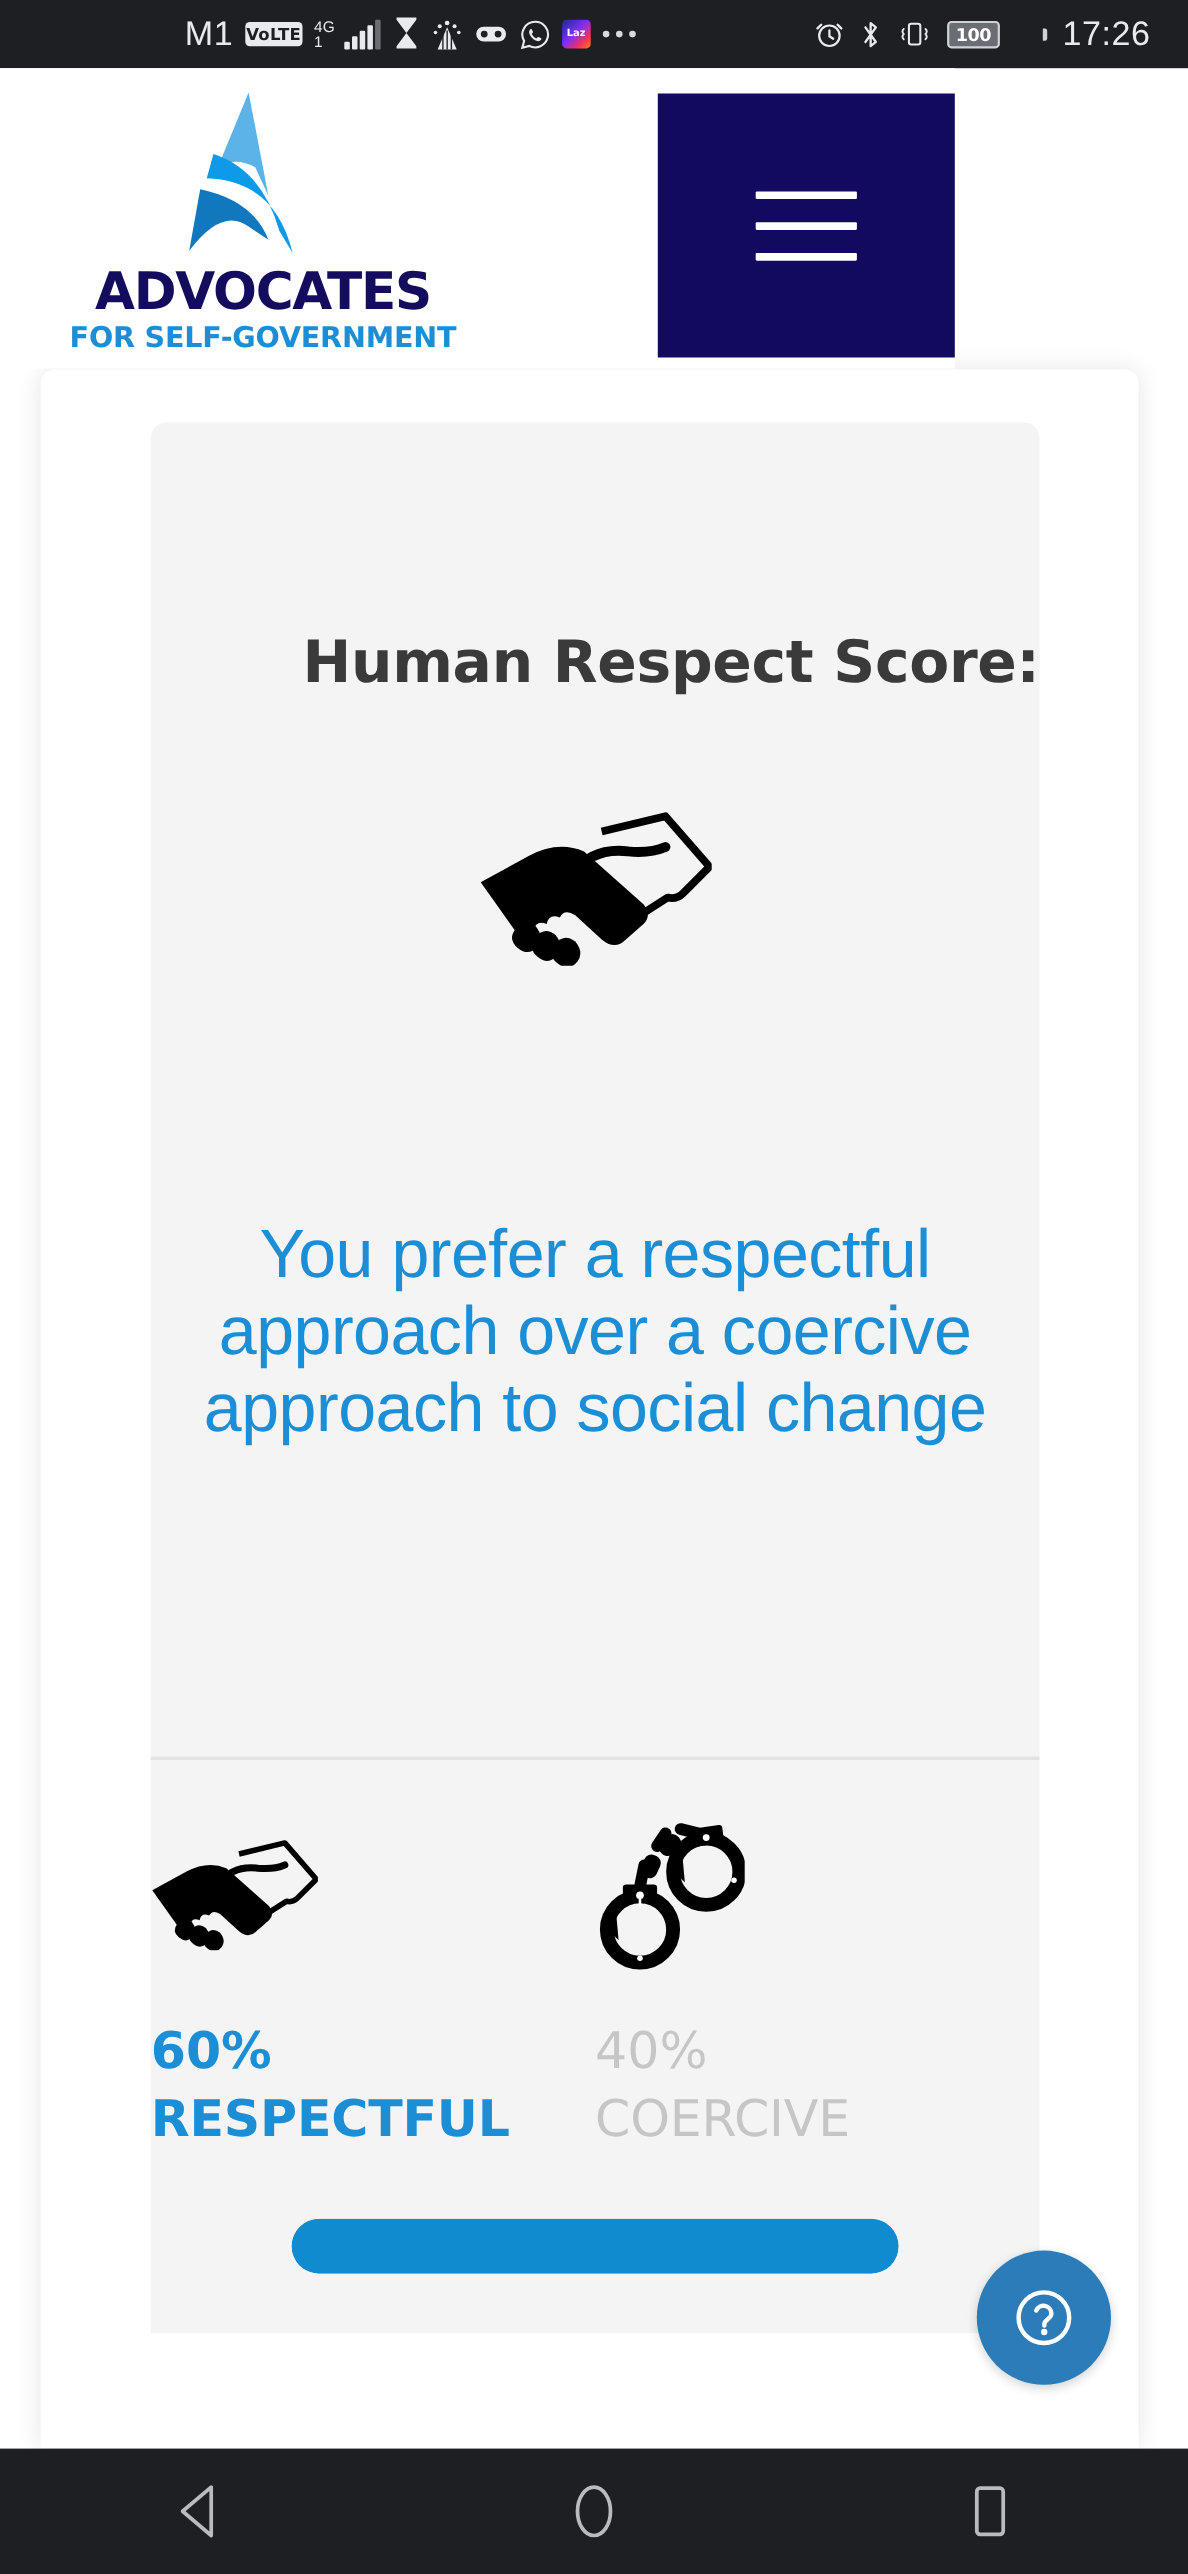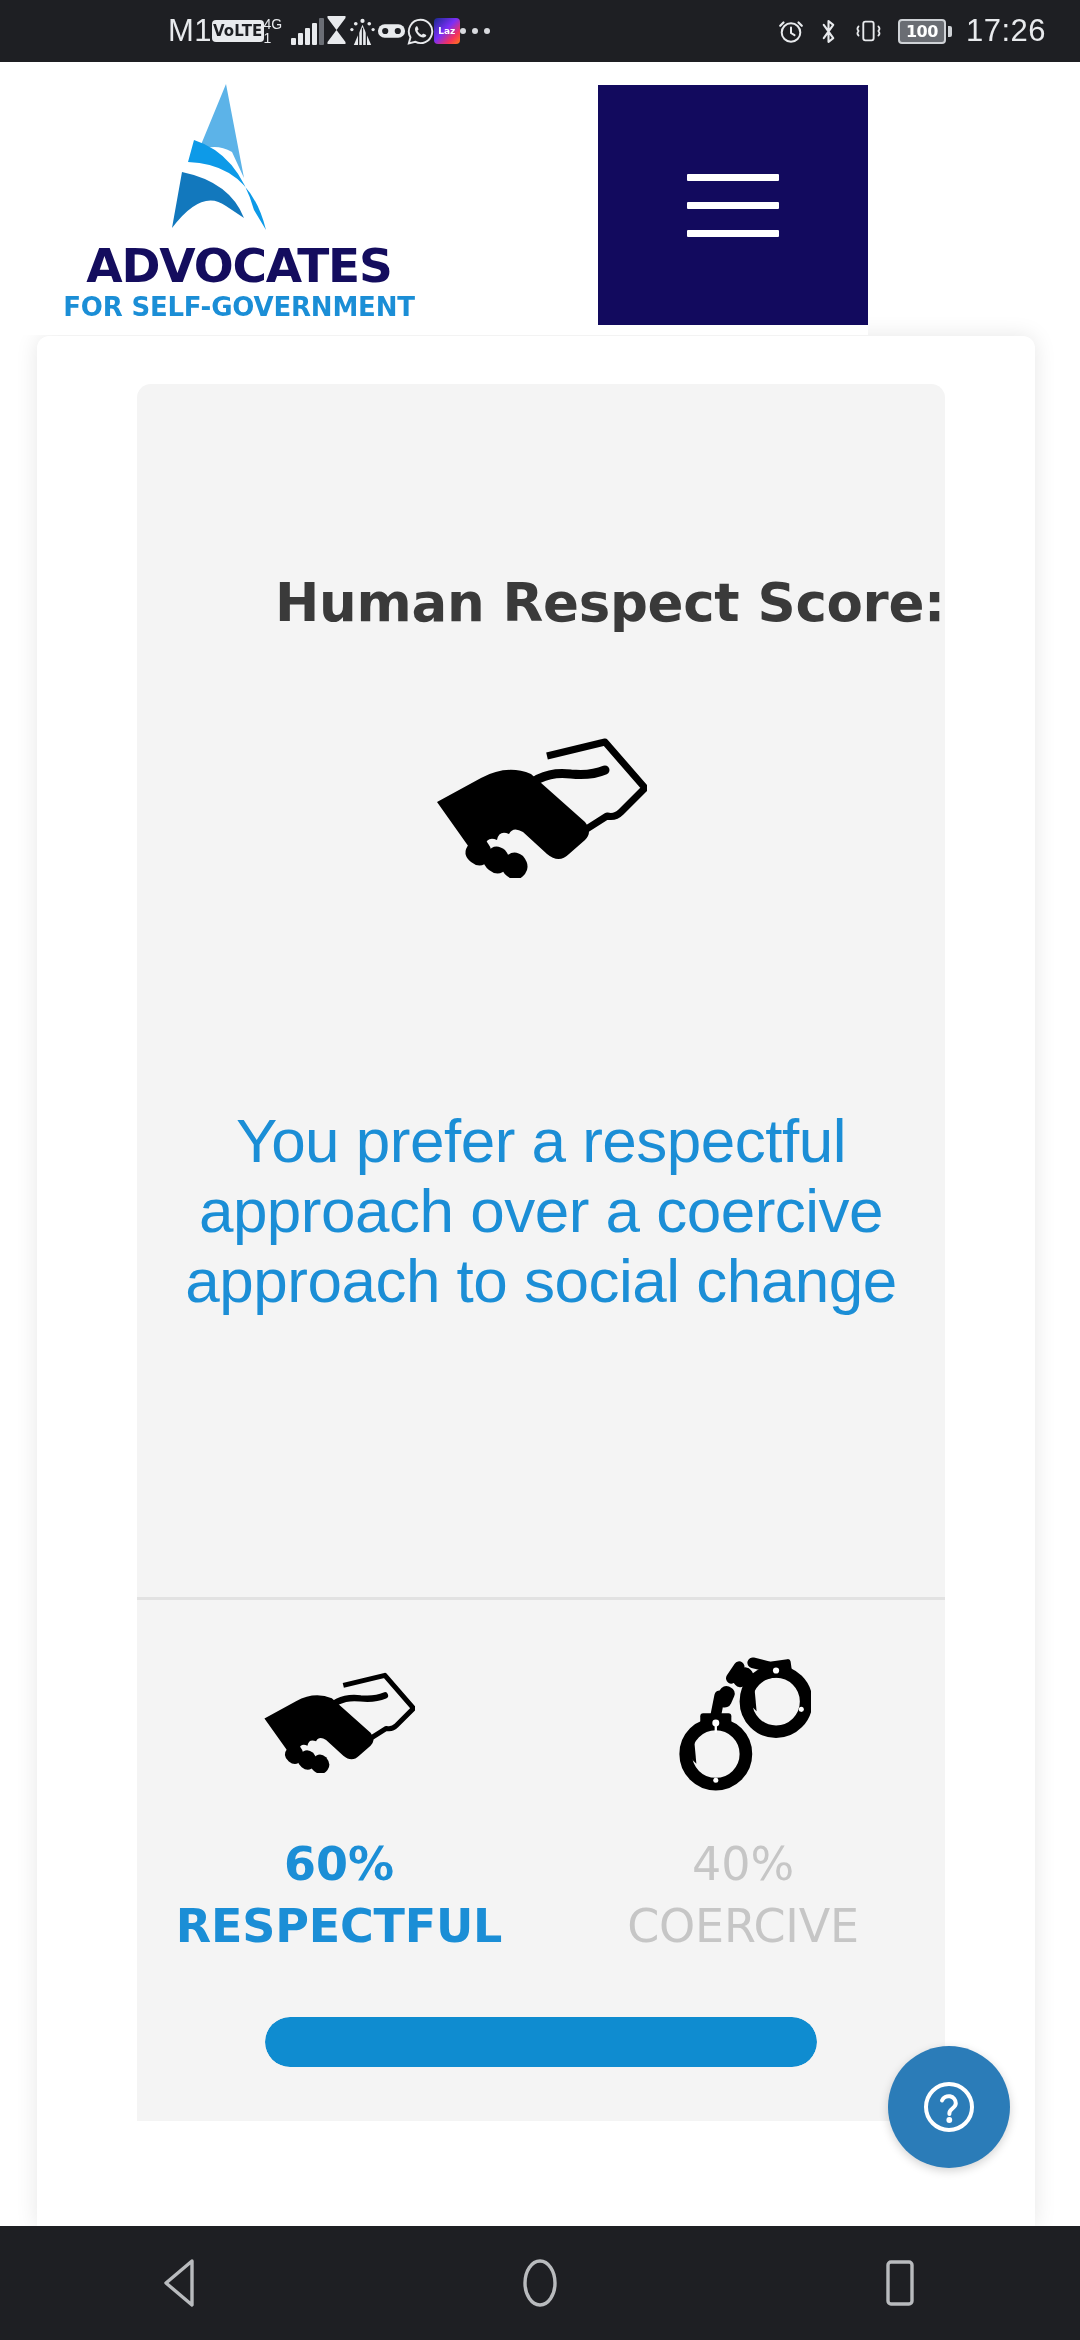--- a/index.html
+++ b/index.html
@@ -11,21 +11,21 @@
   }
   #screen { position:relative; width:1080px; height:2340px; background:#ffffff; }
 
   
   .statusbar {
     position:absolute; left:0; top:0; width:1080px; height:62px;
     background:#1e1f23; color:#eceff1;
     display:flex; align-items:center;
   }
   .sb-left {
-    display:flex; align-items:center; 
+    display:flex; align-items:center; gap:11px;
     margin-left:168px;
   }
   .sb-right {
     display:flex; align-items:center; gap:14px;
     margin-left:auto; margin-right:34px;
   }
   .carrier { font-size:31px; letter-spacing:.4px; color:#e8eaed; font-weight:400; }
   .volte {
     background:#e8eaed; color:#1e1f23; font-size:15px; font-weight:700;
     border-radius:4px; padding:2px 1px; letter-spacing:.2px;
@@ -48,21 +48,21 @@
   }
   .lazicon::after {
     content:"Laz"; position:absolute; left:50%; top:50%;
     transform:translate(-50%,-50%); font-size:9px; font-weight:700; color:#fff;
     font-family:"DejaVu Sans", sans-serif;
   }
   .dots3 { display:flex; gap:6px; align-items:center; }
   .dots3 span { width:6px; height:6px; border-radius:50%; background:#d8dade; display:block; }
   .clock { font-size:31px; color:#e8eaed; letter-spacing:.5px; }
   .batt {
-    display:flex; align-items:center;
+    display:flex; align-items:center;gap:37px;
   }
   .batt-body {
     width:48px; height:25px; border:2.5px solid #cfd2d6; border-radius:4px;
     display:flex; align-items:center; justify-content:center;
     background:#6a6d73;
   }
   .batt-body span { font-size:16px; font-weight:700; color:#fff; letter-spacing:-.5px;
     font-family:"DejaVu Sans", sans-serif; }
   .batt-cap { width:4px; height:11px; background:#cfd2d6; border-radius:0 2px 2px 0; margin-left:2px; }
 
@@ -121,21 +121,21 @@
     margin-top:44px;
   }
   .divider {
     position:absolute; left:0; top:1213px; width:808px; height:3px;
     background:#e2e2e2;
   }
   .breakdown {
     position:absolute; left:0; top:1250px; width:808px;
     display:flex;
   }
-  .bd-col { width:50%; display:flex; flex-direction:column; align-items:center; }
+  .bd-col { width:50%; display:flex; flex-direction:column; align-items:flex-start; }
   .bd-icon { height:175px; display:flex; align-items:center; justify-content:center; }
   .bd-pct {
     margin-top:32px; font-size:46px; font-weight:700; line-height:1;
     font-family:"DejaVu Sans", sans-serif;
   }
   .bd-label {
     margin-top:16px; font-size:46px; line-height:1; letter-spacing:-.2px;
     font-family:"DejaVu Sans", sans-serif;
   }
   .bd-respect .bd-pct, .bd-respect .bd-label { color:#1b8ed6; font-weight:700; }

